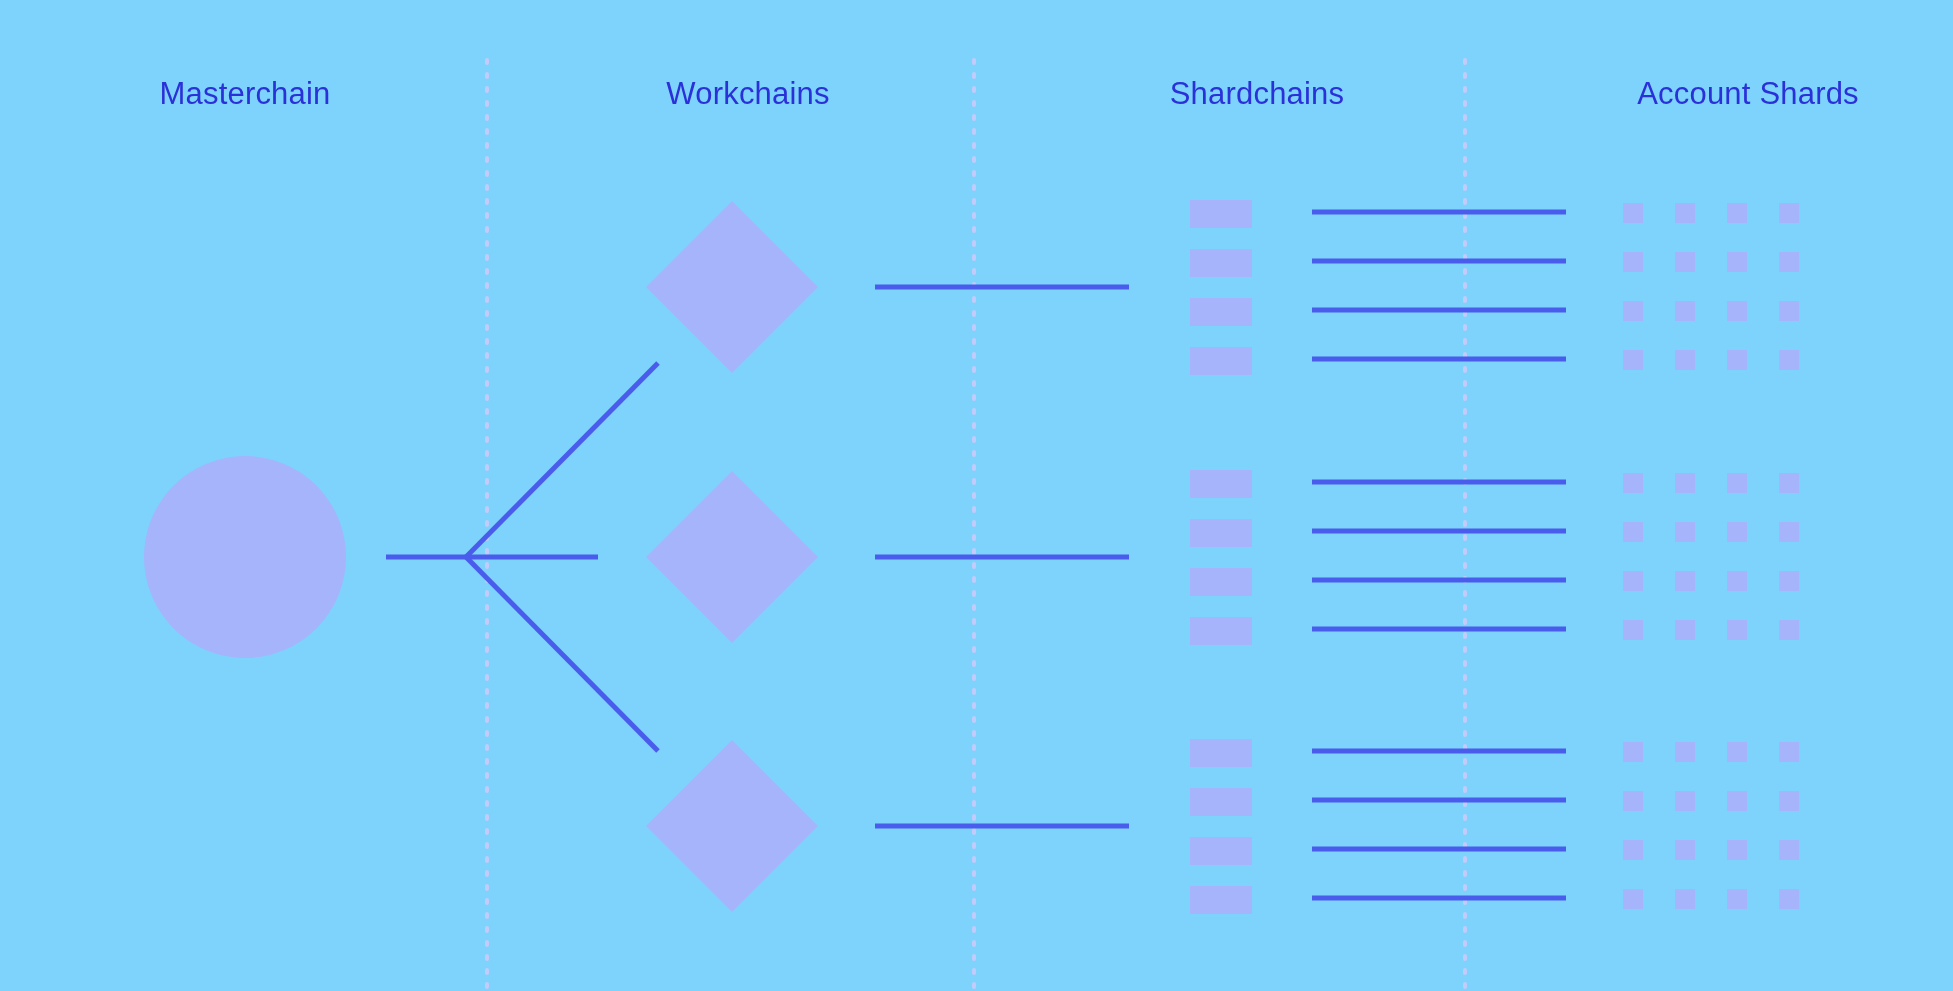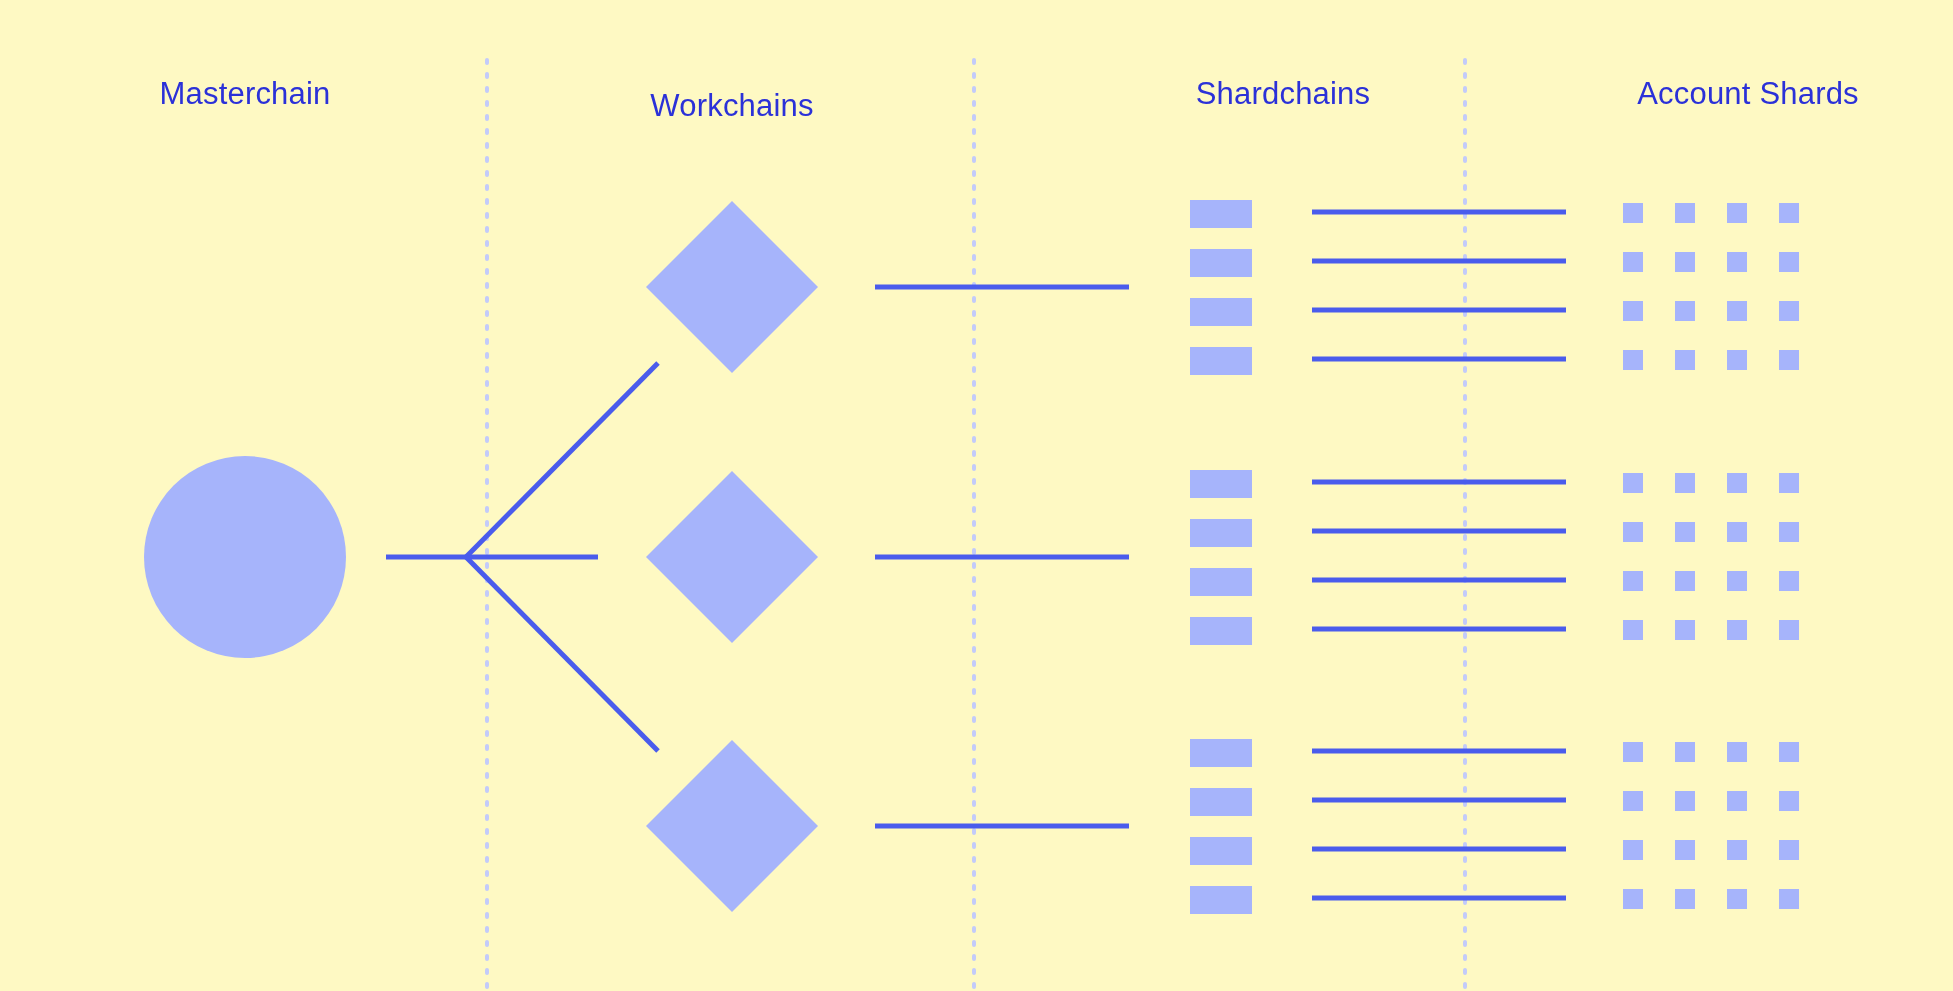--- a/index.html
+++ b/index.html
@@ -7,21 +7,21 @@
     padding: 0;
     background: #ffffff;
   }
   body {
     font-family: "Liberation Sans", sans-serif;
   }
   #diagram-root {
     position: relative;
     width: 1953px;
     height: 991px;
-    background: #fef9c3;
+    background: #7dd3fc;
     overflow: hidden;
   }
   #diagram-svg {
     position: absolute;
     left: 0;
     top: 0;
     width: 1953px;
     height: 991px;
     display: block;
   }
@@ -141,18 +141,18 @@
           <rect x="1623" y="889" width="20" height="20" fill="#A6B4FB"></rect>
           <rect x="1675" y="889" width="20" height="20" fill="#A6B4FB"></rect>
           <rect x="1727" y="889" width="20" height="20" fill="#A6B4FB"></rect>
           <rect x="1779" y="889" width="20" height="20" fill="#A6B4FB"></rect>
         </g>
       </g>
   </svg>
 
   <div id="labels-layer">
       <div class="col-label" style="left: 245px; color: rgb(43, 49, 216);">Masterchain</div>
-      <div class="col-label" style="left: 732px; color: rgb(43, 49, 216); margin-top: 12px;">Workchains</div>
-      <div class="col-label" style="left: 1283px; color: rgb(43, 49, 216);">Shardchains</div>
+      <div class="col-label" style="left: 748px; color: rgb(43, 49, 216);">Workchains</div>
+      <div class="col-label" style="left: 1257px; color: rgb(43, 49, 216);">Shardchains</div>
       <div class="col-label" style="left: 1708px; color: rgb(43, 49, 216); margin-left: 40px;">Account Shards</div>
     </div>
 
 </div>
 
 </body></html>

